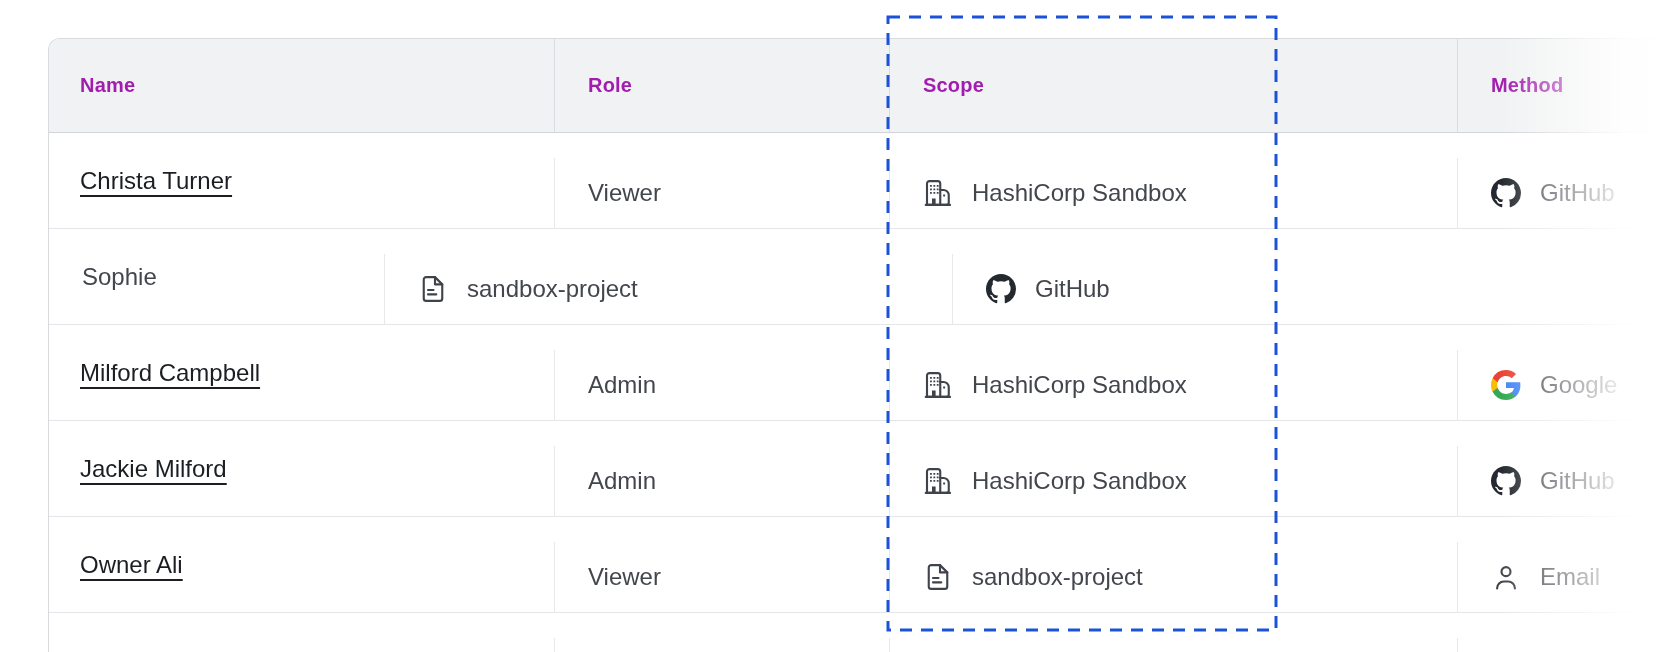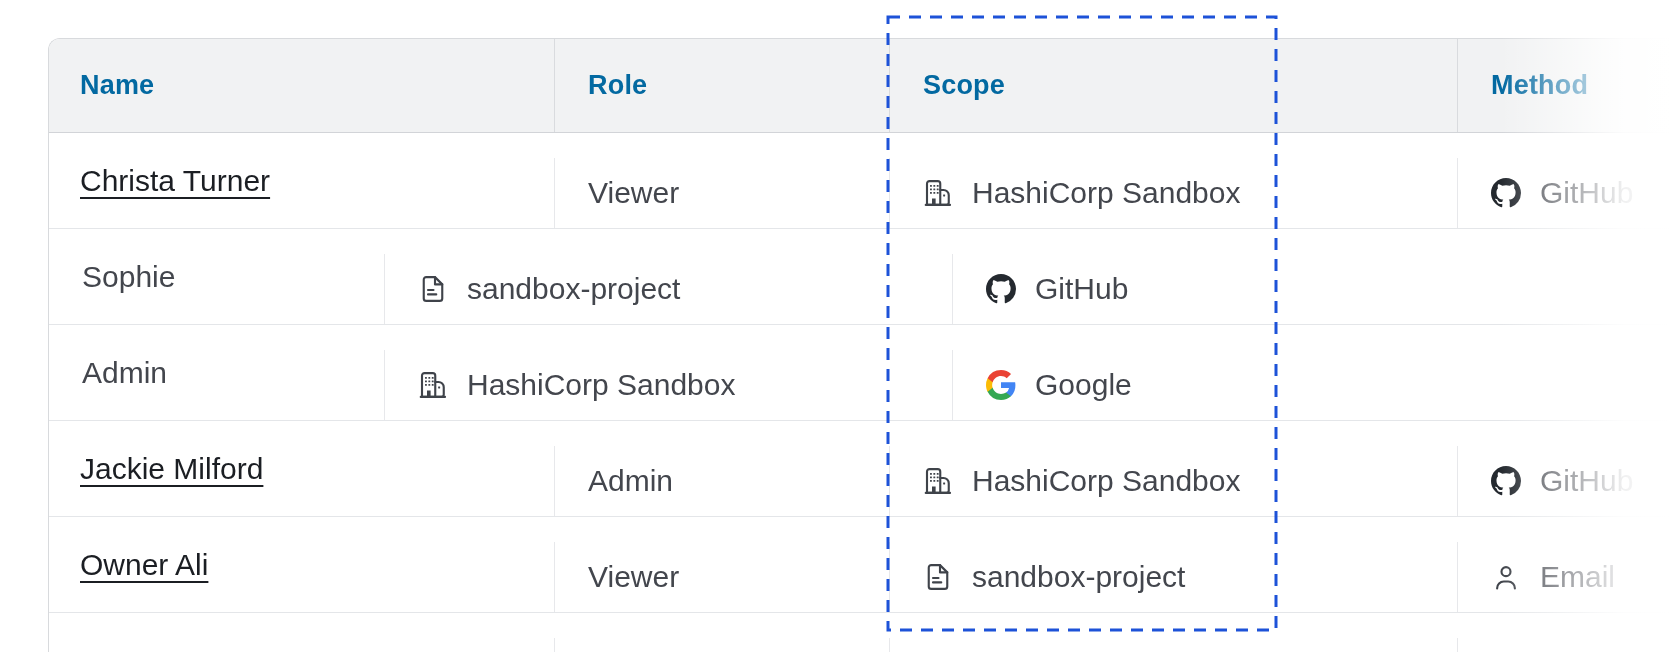--- a/index.html
+++ b/index.html
@@ -20,35 +20,35 @@
   .thead{
     display:flex;height:94px;
     background:#f1f2f3;
     border-bottom:1px solid #d2d4d8;
     box-sizing:border-box;
   }
   .hcell{
     box-sizing:border-box;
     display:flex;align-items:center;
     padding-left:33px;
-    font-size:27px;font-weight:700;color:#0369a1;
+    font-size:20px;font-weight:700;color:#a21caf;
     letter-spacing:.2px;
   }
   .hcell + .hcell{border-left:1px solid #d9dbde;}
   .row{
     display:flex;height:96px;
     border-bottom:1px solid #e4e6e9;
     box-sizing:border-box;
     background:#ffffff;
   }
   .cell{
     box-sizing:border-box;
     display:flex;align-items:center;gap:19px;
     padding-left:33px;
-    font-size:30px;color:#43464d;
+    font-size:24px;color:#43464d;
   }
   .cell + .cell{border-left:1px solid #e7e8eb;margin-top:25px;}
   .col-name{width:505px;padding-left:31px;}
   .col-role{width:335px;}
   .col-scope{width:568px;}
   .col-method{width:492px;}
   .name-link{
     color:#1b1e23;font-weight:500;
     text-decoration:underline;
     text-decoration-thickness:2px;
@@ -135,20 +135,23 @@
     <div class="cell col-method">
       <span class="icon">
             <svg viewBox="0 0 16 16" fill="#24292f">
               <path d="M8 0C3.58 0 0 3.58 0 8c0 3.54 2.29 6.53 5.47 7.59.4.07.55-.17.55-.38 0-.19-.01-.82-.01-1.49-2.01.37-2.53-.49-2.69-.94-.09-.23-.48-.94-.82-1.13-.28-.15-.68-.52-.01-.53.63-.01 1.08.58 1.23.82.72 1.21 1.87.87 2.33.66.07-.52.28-.87.51-1.07-1.78-.2-3.64-.89-3.64-3.95 0-.87.31-1.59.82-2.15-.08-.2-.36-1.02.08-2.12 0 0 .67-.21 2.2.82.64-.18 1.32-.27 2-.27s1.36.09 2 .27c1.53-1.04 2.2-.82 2.2-.82.44 1.1.16 1.92.08 2.12.51.56.82 1.27.82 2.15 0 3.07-1.87 3.75-3.65 3.95.29.25.54.73.54 1.48 0 1.07-.01 1.93-.01 2.2 0 .21.15.46.55.38A8.01 8.01 0 0 0 16 8c0-4.42-3.58-8-8-8z"></path>
             </svg>
           </span>
       <span>GitHub</span>
     </div>
   </div>
       <div class="row">
+    <div class="cell col-name">
+      <a class="name-link">Milford Campbell</a>
+    </div>
     <div class="cell col-role">
       <span>Admin</span>
     </div>
     <div class="cell col-scope">
       <span class="icon">
             <svg viewBox="0 0 24 24" fill="none" stroke="#3f434a" stroke-width="1.7" stroke-linecap="round" stroke-linejoin="round">
               <path d="M3.2 21.5V4.5a2 2 0 0 1 2-2h6.6a2 2 0 0 1 2 2v17z"></path>
               <path d="M13.8 9.6h2.6a4.2 4.2 0 0 1 4.2 4.2v5.8a1.9 1.9 0 0 1-1.9 1.9h-4.9"></path>
               <path d="M2.2 21.5h19.4"></path>
               <g fill="#3f434a" stroke="none">

